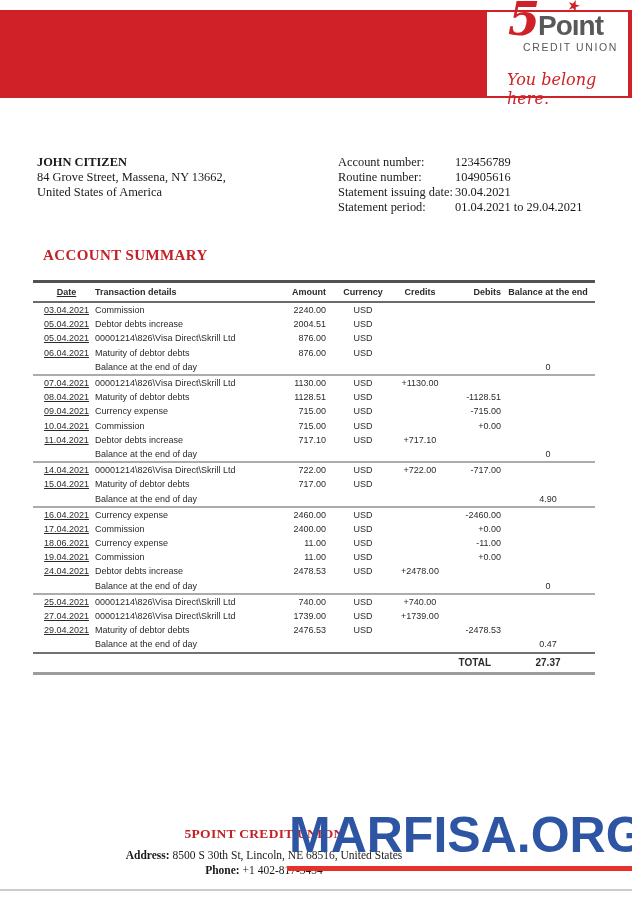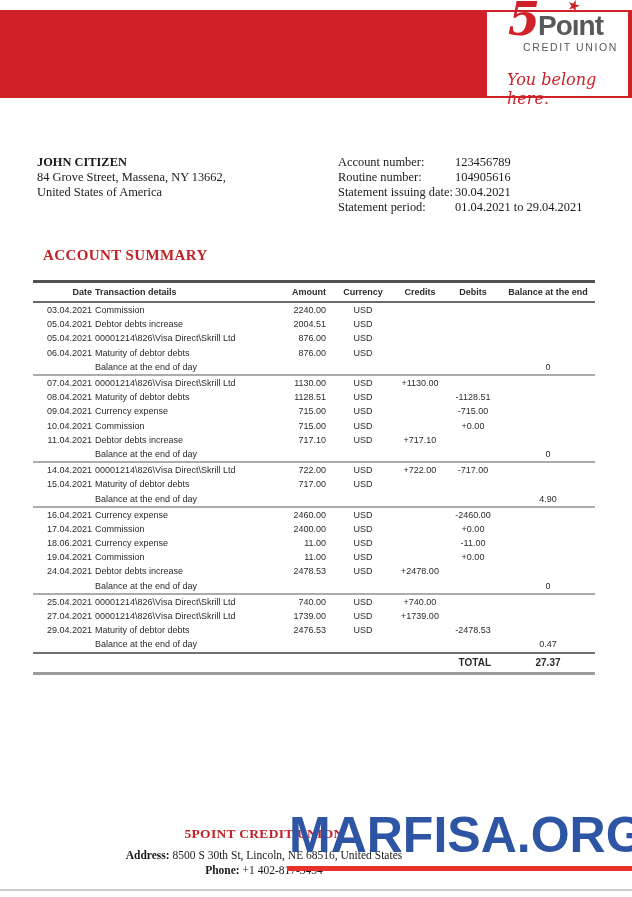--- a/index.html
+++ b/index.html
@@ -39,26 +39,26 @@
   
   table.txn{position:absolute;left:33px;top:280px;width:562px;border-collapse:collapse;
             font-family:"Liberation Sans",sans-serif;font-size:9px;color:#2b2b2b;table-layout:fixed;}
   table.txn col.w-date{width:59px;} table.txn col.w-details{width:143px;}
   table.txn col.w-amount{width:96px;} table.txn col.w-currency{width:64px;}
   table.txn col.w-credits{width:50px;} table.txn col.w-debits{width:56px;}
   table.txn col.w-balance{width:94px;}
   table.txn th{font-weight:bold;height:18px;border-top:3px solid #515254;border-bottom:2px solid #6a6b6e;
                padding:0;vertical-align:middle;}
   table.txn td{height:14.2px;padding:0;vertical-align:middle;white-space:nowrap;}
-  .c-date{text-align:right;padding-left:8px !important;}
+  .c-date{text-align:center;padding-left:8px !important;text-decoration:underline;}
   .c-details{text-align:left;padding-left:3px !important;}
   .c-amount{text-align:right;padding-right:5px !important;}
   .c-currency{text-align:center;margin-top:8px;}
   .c-credits{text-align:center;}
-  .c-debits{text-align:center;}
+  .c-debits{text-align:right;}
   .c-balance{text-align:center;}
   tr.group-end td{border-bottom:2px solid #aaacaf;}
   tr.total-row td{border-top:2px solid #717275;border-bottom:3px solid #9a9c9f;height:18px;
                   font-weight:bold;font-size:10px;}
   .total-label-cell{text-align:right;padding-right:10px !important;}
 
   
   .footer{position:absolute;left:0;top:826px;width:528px;text-align:center;}
   .footer-title{color:#c22127;font-weight:bold;font-size:13.5px;letter-spacing:0.3px;}
   .footer-line{font-size:11.5px;margin-top:7px;}

